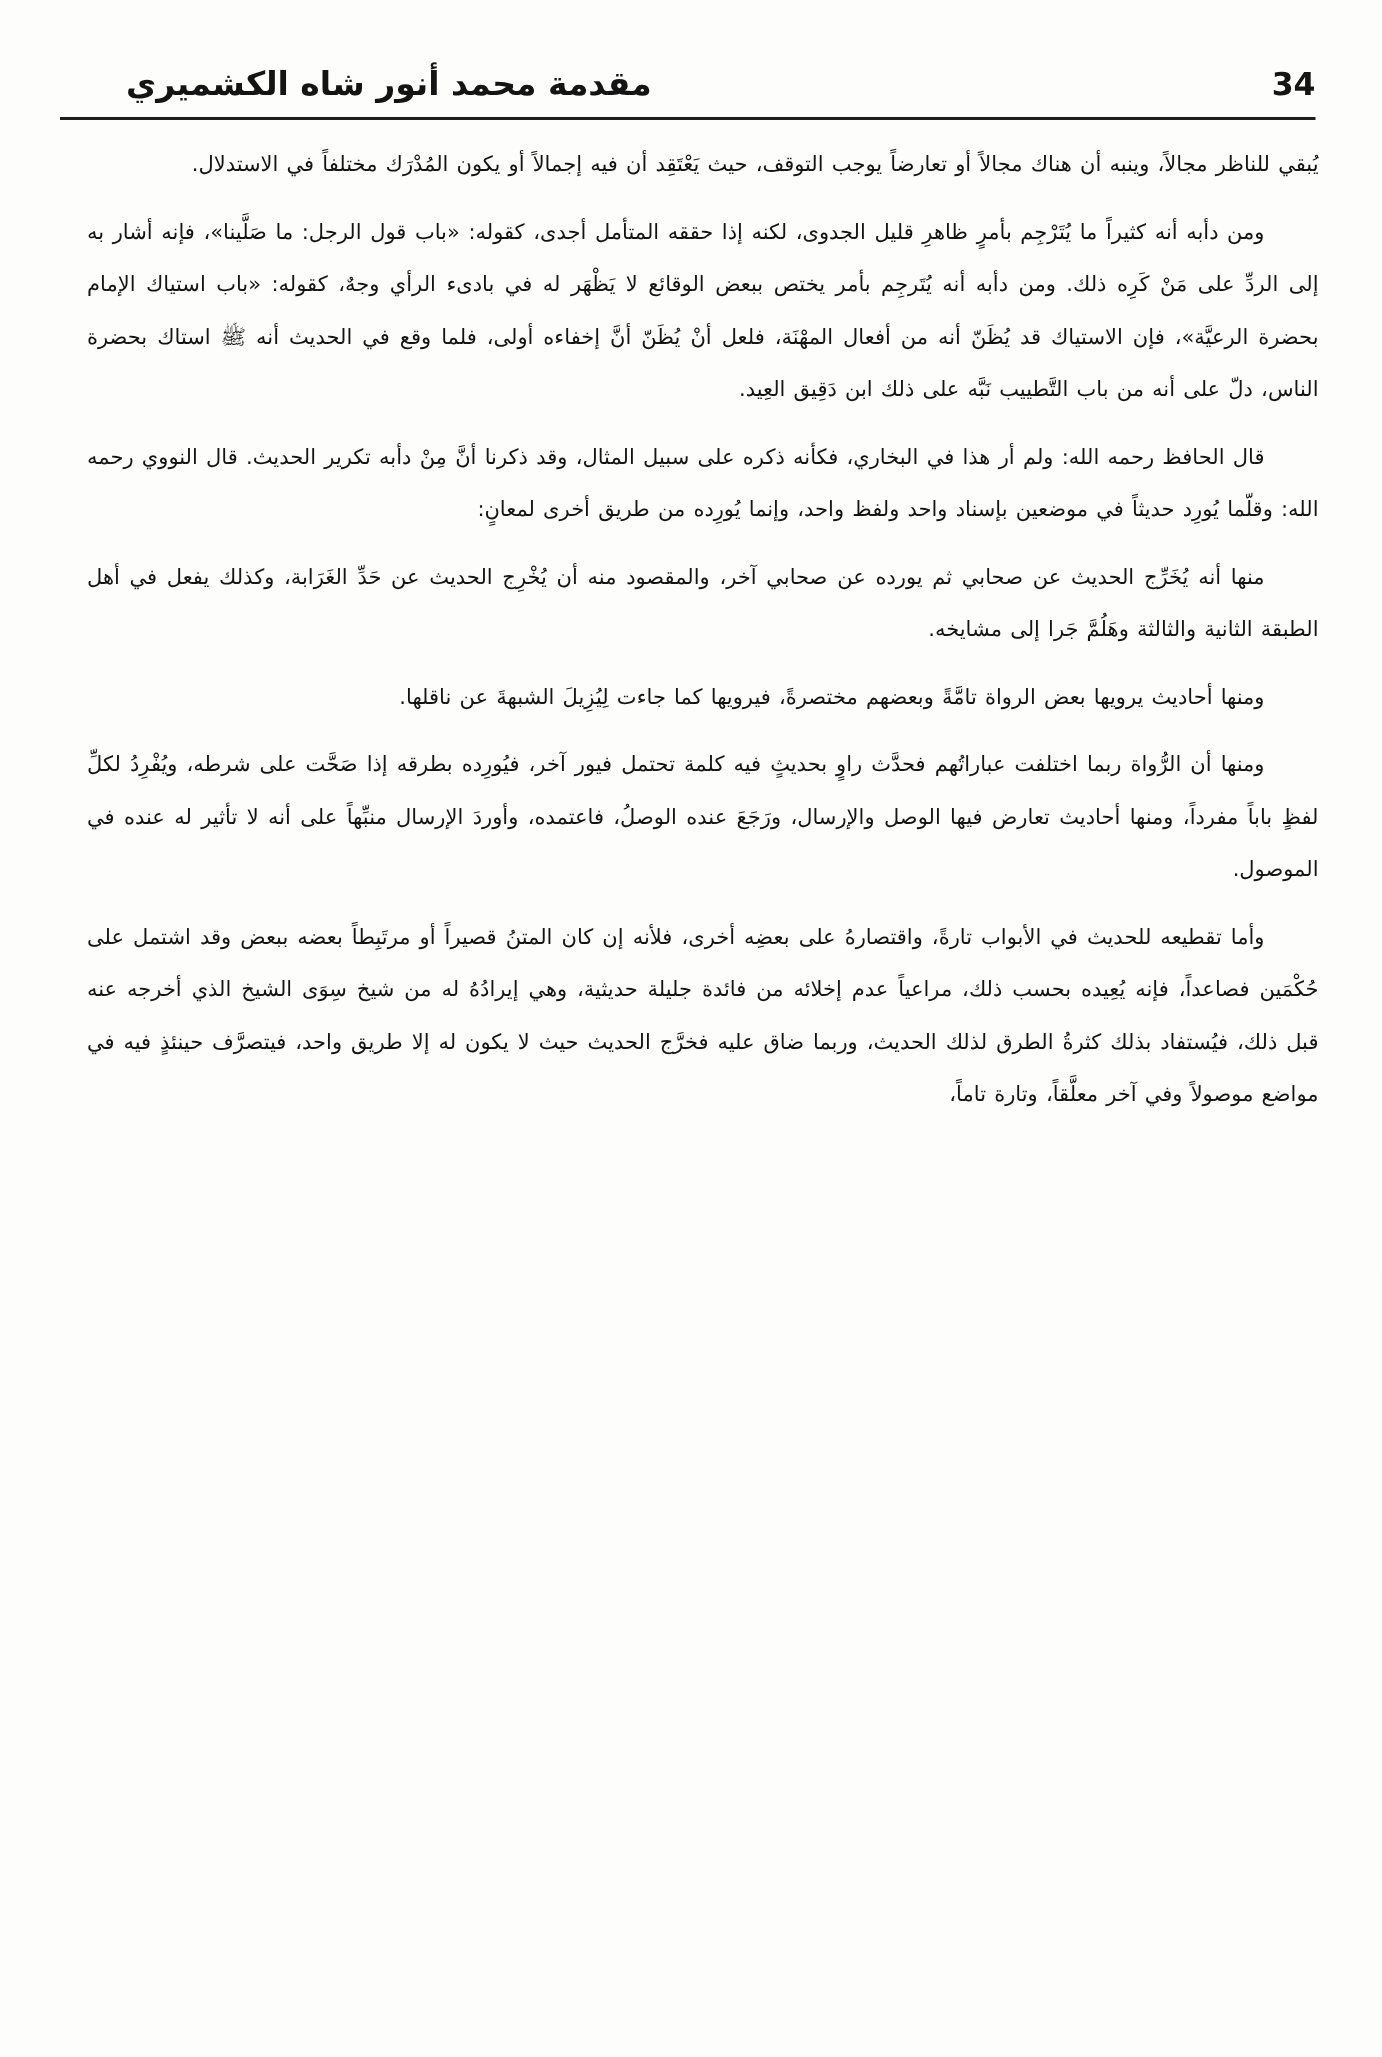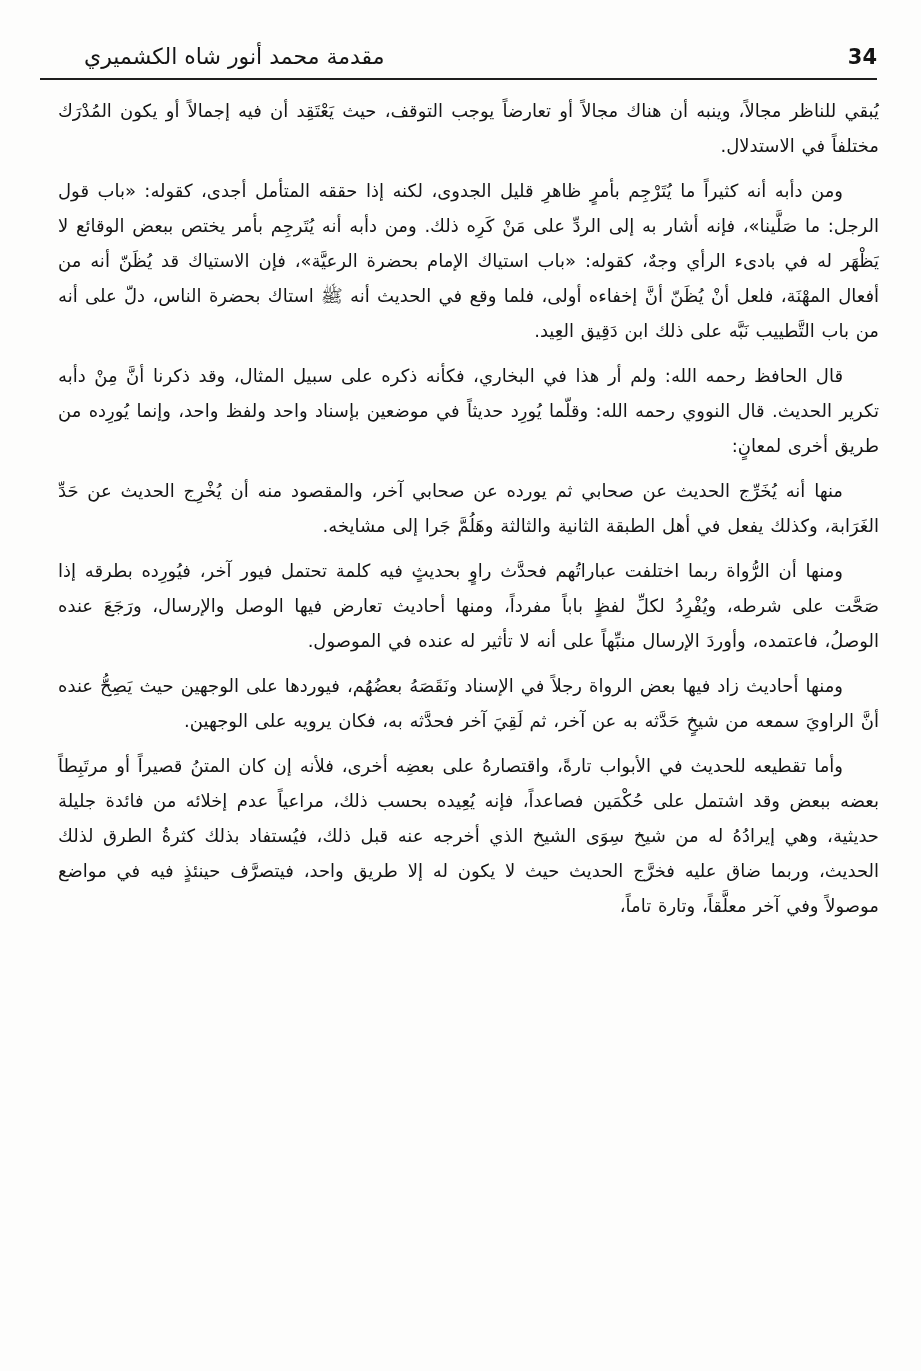--- a/index.html
+++ b/index.html
@@ -20,39 +20,39 @@
   }
   .page-header {
     display: flex;
     flex-direction: row;
     justify-content: space-between;
     align-items: baseline;
     padding: 44px 44px 0 84px;
   }
   .header-title {
     font-size: 22px;
-    font-weight: normal;
+    font-weight: bold;
     letter-spacing: 0;
   }
   .page-number {
     font-size: 21px;
     font-weight: bold;
   }
   .header-rule {
     border: none;
     border-top: 2px solid #1e1e1e;
     margin: 9px 44px 0 40px;
   }
   .body-text {
     padding: 13px 42px 0 58px;
     text-align: justify;
   }
   .body-text p {
     margin: 0 0 10px 0;
-    font-size: 18px;
+    font-size: 14px;
     line-height: 35px;
     text-indent: 36px;
     word-spacing: 1px;
   }
   .body-text p.no-indent {
     text-indent: 0;
   }
 </style>
 </head>
 <body>
@@ -64,18 +64,18 @@
     <span class="header-title">مقدمة محمد أنور شاه الكشميري</span>
   </div>
 
   <hr class="header-rule">
 
   <div class="body-text">
       <p class="no-indent">يُبقي للناظر مجالاً، وينبه أن هناك مجالاً أو تعارضاً يوجب التوقف، حيث يَعْتَقِد أن فيه إجمالاً أو يكون المُدْرَك مختلفاً في الاستدلال.</p>
       <p>ومن دأبه أنه كثيراً ما يُتَرْجِم بأمرٍ ظاهرِ قليل الجدوى، لكنه إذا حققه المتأمل أجدى، كقوله: «باب قول الرجل: ما صَلَّينا»، فإنه أشار به إلى الردِّ على مَنْ كَرِه ذلك. ومن دأبه أنه يُتَرجِم بأمر يختص ببعض الوقائع لا يَظْهَر له في بادىء الرأي وجهٌ، كقوله: «باب استياك الإمام بحضرة الرعيَّة»، فإن الاستياك قد يُظَنّ أنه من أفعال المهْنَة، فلعل أنْ يُظَنّ أنَّ إخفاءه أولى، فلما وقع في الحديث أنه ﷺ استاك بحضرة الناس، دلّ على أنه من باب التَّطييب نَبَّه على ذلك ابن دَقِيق العِيد.</p>
       <p>قال الحافظ رحمه الله: ولم أر هذا في البخاري، فكأنه ذكره على سبيل المثال، وقد ذكرنا أنَّ مِنْ دأبه تكرير الحديث. قال النووي رحمه الله: وقلّما يُورِد حديثاً في موضعين بإسناد واحد ولفظ واحد، وإنما يُورِده من طريق أخرى لمعانٍ:</p>
       <p>منها أنه يُخَرِّج الحديث عن صحابي ثم يورده عن صحابي آخر، والمقصود منه أن يُخْرِج الحديث عن حَدِّ الغَرَابة، وكذلك يفعل في أهل الطبقة الثانية والثالثة وهَلُمَّ جَرا إلى مشايخه.</p>
+      <p>ومنها أحاديث يرويها بعض الرواة تامَّةً وبعضهم مختصرةً، فيرويها كما جاءت لِيُزِيلَ الشبهةَ عن ناقلها.</p>
       <p>ومنها أن الرُّواة ربما اختلفت عباراتُهم فحدَّث راوٍ بحديثٍ فيه كلمة تحتمل فيور آخر، فيُورِده بطرقه إذا صَحَّت على شرطه، ويُفْرِدُ لكلِّ لفظٍ باباً مفرداً، ومنها أحاديث تعارض فيها الوصل والإرسال، ورَجَعَ عنده الوصلُ، فاعتمده، وأوردَ الإرسال منبِّهاً على أنه لا تأثير له عنده في الموصول.</p>
-      <p>ومنها أحاديث زاد فيها بعض الرواة رجلاً في الإسناد ونَقَصَهُ بعضُهُم، فيوردها على الوجهين حيث يَصِحُّ عنده أنَّ الراويَ سمعه من شيخٍ حَدَّثه به عن آخر، ثم لَقِيَ آخر فحدَّثه به، فكان يرويه على الوجهين.</p>
       <p>وأما تقطيعه للحديث في الأبواب تارةً، واقتصارهُ على بعضِه أخرى، فلأنه إن كان المتنُ قصيراً أو مرتَبِطاً بعضه ببعض وقد اشتمل على حُكْمَين فصاعداً، فإنه يُعِيده بحسب ذلك، مراعياً عدم إخلائه من فائدة جليلة حديثية، وهي إيرادُهُ له من شيخ سِوَى الشيخ الذي أخرجه عنه قبل ذلك، فيُستفاد بذلك كثرةُ الطرق لذلك الحديث، وربما ضاق عليه فخرَّج الحديث حيث لا يكون له إلا طريق واحد، فيتصرَّف حينئذٍ فيه في مواضع موصولاً وفي آخر معلَّقاً، وتارة تاماً،</p>
     </div>
 
 </div>
 
 </body></html>

